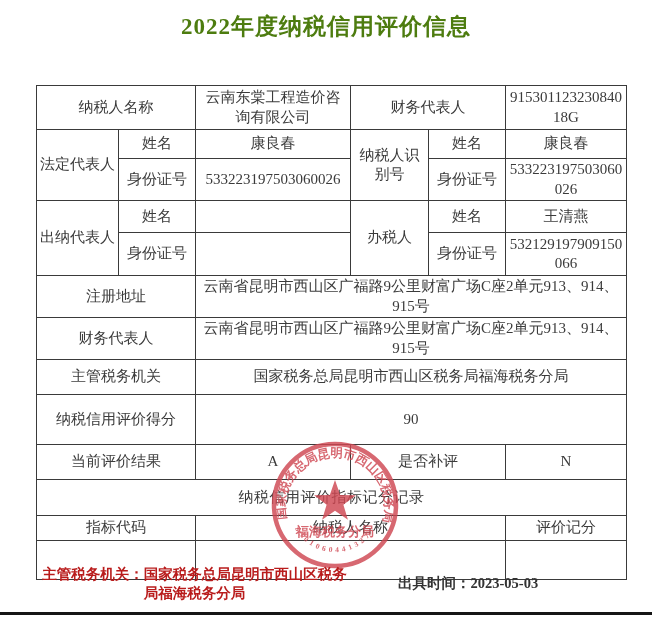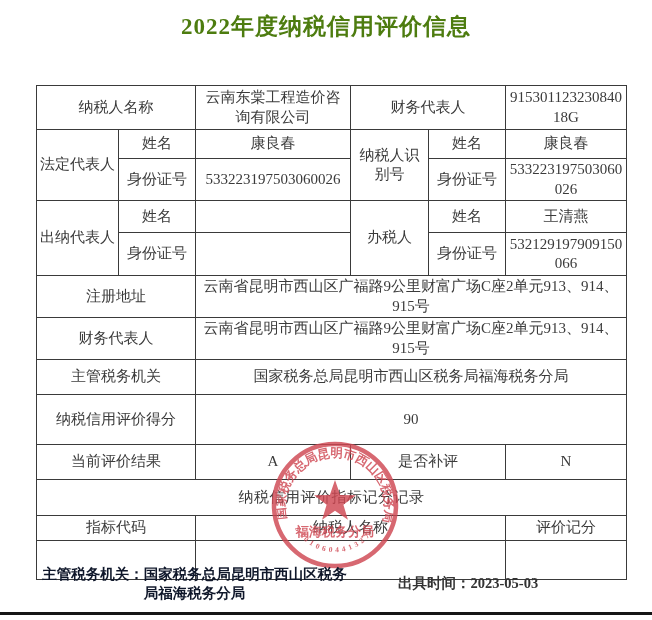--- a/index.html
+++ b/index.html
@@ -24,21 +24,21 @@
     font-size: 15px; color: #3b3b3b;
     padding: 1px 3px; line-height: 1.3;
     overflow: hidden;
   }
   td.num { font-size: 14px; word-break: break-all; line-height: 1.25; }
   td.addr { font-size: 15px; }
   td.section-title { letter-spacing: 0.5px; margin-top: 16px; }
 
   .footer-authority {
     position: absolute; left: 42px; top: 565px; width: 305px;
-    text-align: center; font-size: 14.5px; font-weight: bold; color: #0f172a;
+    text-align: center; font-size: 14.5px; font-weight: bold; color: #b91c1c;
     line-height: 1.3;
   }
   .footer-date {
     position: absolute; left: 398px; top: 574px;
     font-size: 14.5px; font-weight: bold; color: #333;
   }
 
   .bottom-rule {
     position: absolute; left: 0; top: 612px; width: 652px; height: 3px;
     background: #151515;

